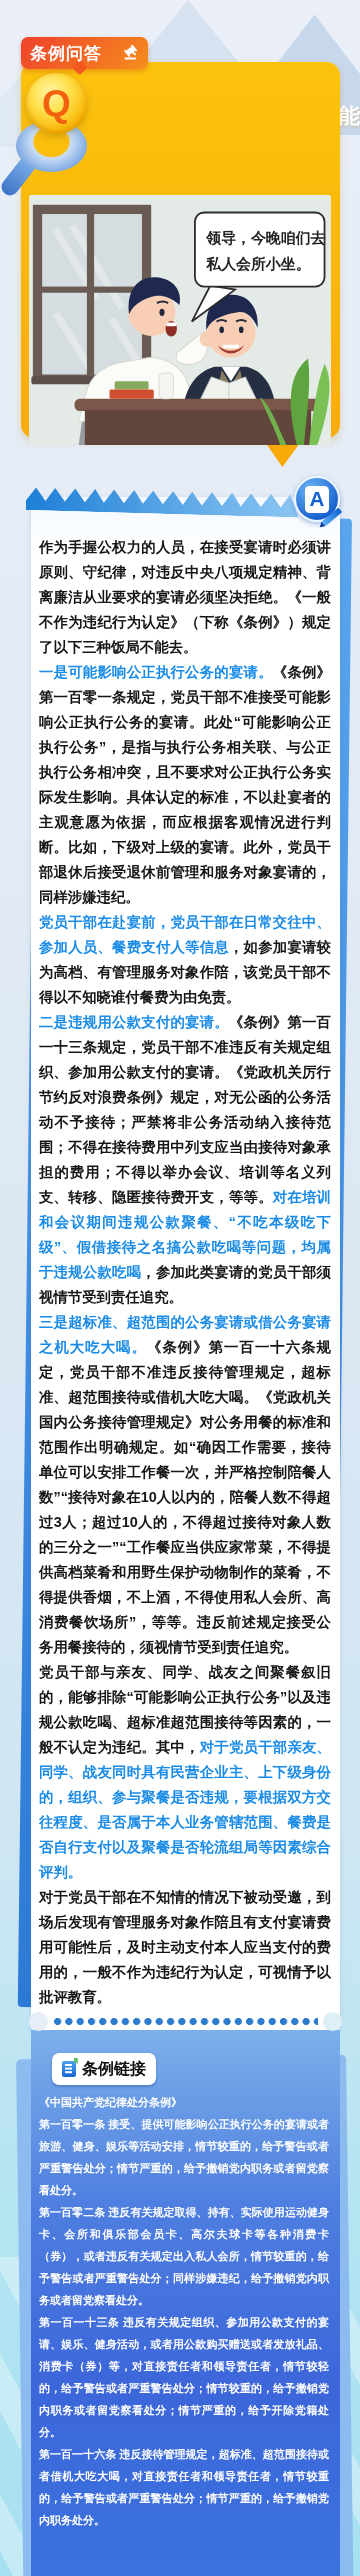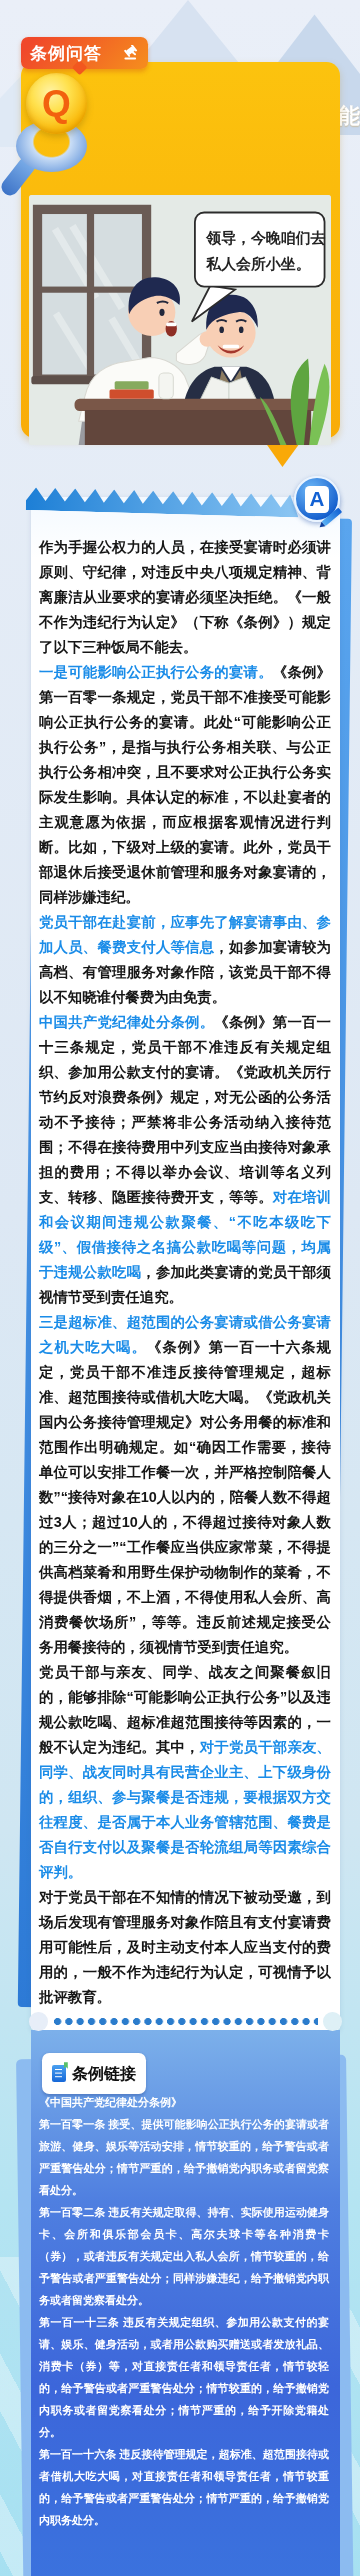--- a/index.html
+++ b/index.html
@@ -69,21 +69,21 @@
         background-image:radial-gradient(circle at 3.6px 3.6px,#2b7ccc 3.3px,rgba(0,0,0,0) 3.9px);
         background-size:11.3px 7.2px;background-repeat:repeat-x;}
   .notch{position:absolute;width:18.5px;height:18.5px;border-radius:50%;z-index:5;}
   .notch-l{left:29px;top:2012px;background:#e7eef8;}
   .notch-r{left:323px;top:2012px;background:#def0f6;}
   
   .case-back{position:absolute;left:19.6px;top:2057px;width:330px;height:567px;border-radius:5.2px;z-index:1;
         background:#8cbbf0;transform:rotate(-.8deg);}
   .case-card{position:absolute;left:31px;top:2030px;width:309px;height:613px;z-index:2;
         background:linear-gradient(180deg,#7cb0ea 0%,#4f7fe0 28%,#3c66da 58%,#3a76df 100%);}
-  .case-badge{position:absolute;left:42px;top:2053px;height:41px;padding:0 10.3px;background:#fff;border-radius:7.2px;
+  .case-badge{position:absolute;left:52px;top:2053px;height:32px;padding:0 10.3px;background:#fff;border-radius:7.2px;
         display:flex;align-items:center;gap:6.2px;z-index:3;box-shadow:0 1.5px 3.1px rgba(20,50,120,.3);}
   .case-badge-label{font-size:16px;font-weight:800;color:#101010;line-height:1;}
   .book-icon{position:relative;width:13.4px;height:16.5px;border-radius:2.1px;
         background:linear-gradient(180deg,#4aa0f0,#1668d8);}
   .book-icon:before{content:"";position:absolute;left:2.6px;top:3.6px;width:7.2px;height:1.5px;background:#fff;
         box-shadow:0 3.6px 0 #fff,0 7.2px 0 #fff;}
   .book-icon:after{content:"";position:absolute;right:-2.1px;top:-3.1px;width:4.1px;height:6.7px;background:#58c06a;
         clip-path:polygon(0 0,100% 0,100% 100%,50% 68%,0 100%);}
   .case-text{position:absolute;left:39px;top:2091px;width:290px;z-index:3;color:#fff;
         font-size:11px;line-height:22px;font-weight:600;text-align:justify;}
@@ -192,22 +192,22 @@
   <div class="ans-sheet"></div>
   <div class="a-badge">
     <div class="a-inner">
       <span class="a-letter">A</span>
     </div>
     <div class="a-pencil"></div>
   </div>
   <div class="answer-text" id="answer-paras">
       <p><span>作为手握公权力的人员，在接受宴请时必须讲原则、守纪律，对违反中央八项规定精神、背离廉洁从业要求的宴请必须坚决拒绝。《一般不作为违纪行为认定》（下称《条例》）规定了以下三种饭局不能去。</span></p>
       <p><span class="hl">一是可能影响公正执行公务的宴请。</span><span>《条例》第一百零一条规定，党员干部不准接受可能影响公正执行公务的宴请。此处“可能影响公正执行公务”，是指与执行公务相关联、与公正执行公务相冲突，且不要求对公正执行公务实际发生影响。具体认定的标准，不以赴宴者的主观意愿为依据，而应根据客观情况进行判断。比如，下级对上级的宴请。此外，党员干部退休后接受退休前管理和服务对象宴请的，同样涉嫌违纪。</span></p>
-      <p><span class="hl">党员干部在赴宴前，应事先了解宴请事由、参加人员、餐费支付人等信息</span><span>，如参加宴请较为高档、有管理服务对象作陪，该党员干部不得以不知晓谁付餐费为由免责。</span></p>
-      <p><span class="hl">中国共产党纪律处分条例。</span><span>《条例》第一百一十三条规定，党员干部不准违反有关规定组织、参加用公款支付的宴请。《党政机关厉行节约反对浪费条例》规定，对无公函的公务活动不予接待；严禁将非公务活动纳入接待范围；不得在接待费用中列支应当由接待对象承担的费用；不得以举办会议、培训等名义列支、转移、隐匿接待费开支，等等。</span><span class="hl">对在培训和会议期间违规公款聚餐、“不吃本级吃下级”、假借接待之名搞公款吃喝等问题，均属于违规公款吃喝</span><span>，参加此类宴请的党员干部须视情节受到责任追究。</span></p>
+      <p><span class="hl">党员干部在赴宴前，党员干部在日常交往中、参加人员、餐费支付人等信息</span><span>，如参加宴请较为高档、有管理服务对象作陪，该党员干部不得以不知晓谁付餐费为由免责。</span></p>
+      <p><span class="hl">二是违规用公款支付的宴请。</span><span>《条例》第一百一十三条规定，党员干部不准违反有关规定组织、参加用公款支付的宴请。《党政机关厉行节约反对浪费条例》规定，对无公函的公务活动不予接待；严禁将非公务活动纳入接待范围；不得在接待费用中列支应当由接待对象承担的费用；不得以举办会议、培训等名义列支、转移、隐匿接待费开支，等等。</span><span class="hl">对在培训和会议期间违规公款聚餐、“不吃本级吃下级”、假借接待之名搞公款吃喝等问题，均属于违规公款吃喝</span><span>，参加此类宴请的党员干部须视情节受到责任追究。</span></p>
       <p><span class="hl">三是超标准、超范围的公务宴请或借公务宴请之机大吃大喝。</span><span>《条例》第一百一十六条规定，党员干部不准违反接待管理规定，超标准、超范围接待或借机大吃大喝。《党政机关国内公务接待管理规定》对公务用餐的标准和范围作出明确规定。如“确因工作需要，接待单位可以安排工作餐一次，并严格控制陪餐人数”“接待对象在10人以内的，陪餐人数不得超过3人；超过10人的，不得超过接待对象人数的三分之一”“工作餐应当供应家常菜，不得提供高档菜肴和用野生保护动物制作的菜肴，不得提供香烟，不上酒，不得使用私人会所、高消费餐饮场所”，等等。违反前述规定接受公务用餐接待的，须视情节受到责任追究。</span></p>
       <p><span>党员干部与亲友、同学、战友之间聚餐叙旧的，能够排除“可能影响公正执行公务”以及违规公款吃喝、超标准超范围接待等因素的，一般不认定为违纪。其中，</span><span class="hl">对于党员干部亲友、同学、战友同时具有民营企业主、上下级身份的，组织、参与聚餐是否违规，要根据双方交往程度、是否属于本人业务管辖范围、餐费是否自行支付以及聚餐是否轮流组局等因素综合评判。</span></p>
       <p><span>对于党员干部在不知情的情况下被动受邀，到场后发现有管理服务对象作陪且有支付宴请费用可能性后，及时主动支付本人应当支付的费用的，一般不作为违纪行为认定，可视情予以批评教育。</span></p>
     </div>
 
   <div class="dots"></div>
   <div class="notch notch-l"></div>
   <div class="notch notch-r"></div>
 
   <div class="case-back"></div>

